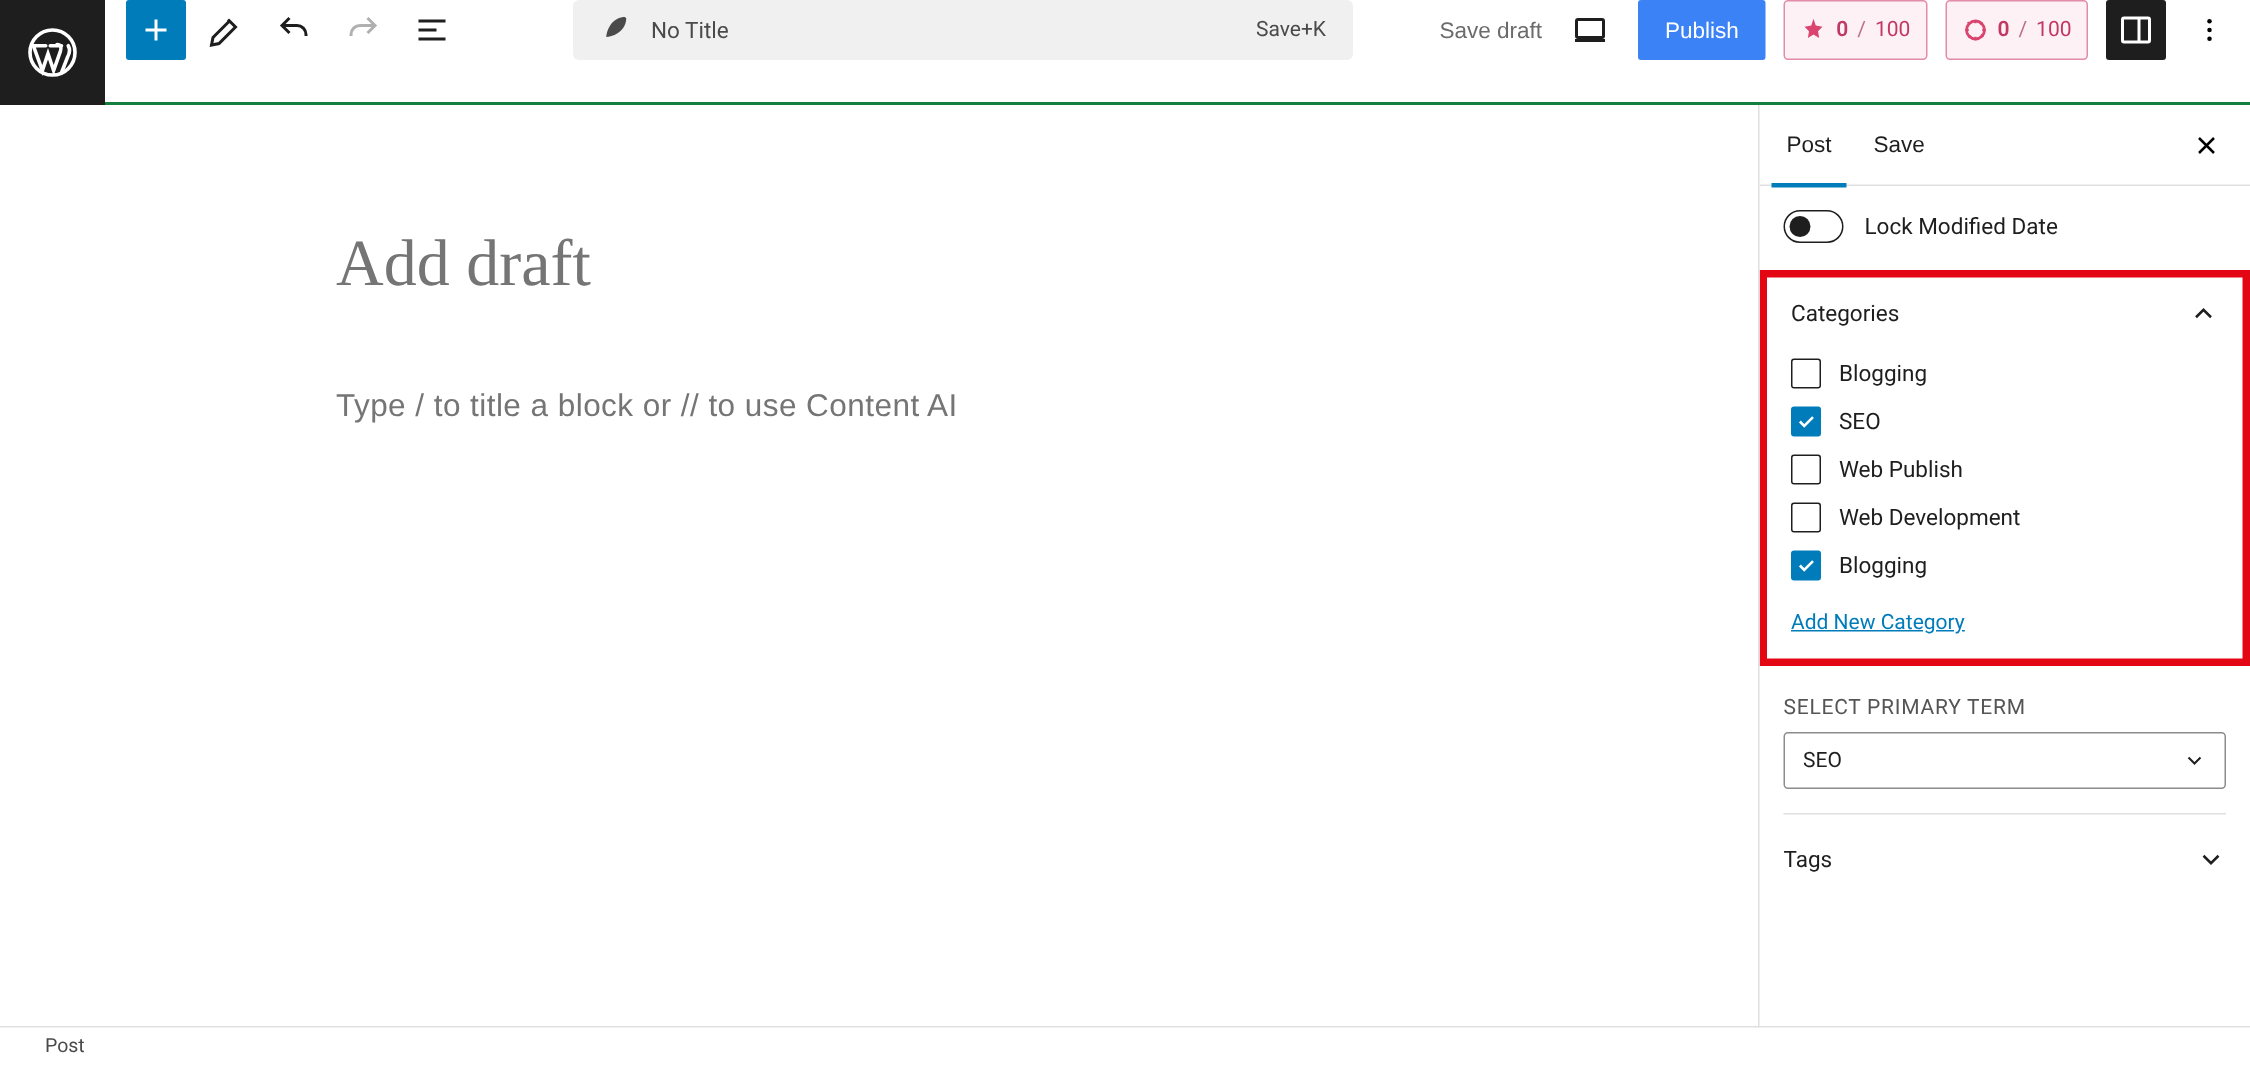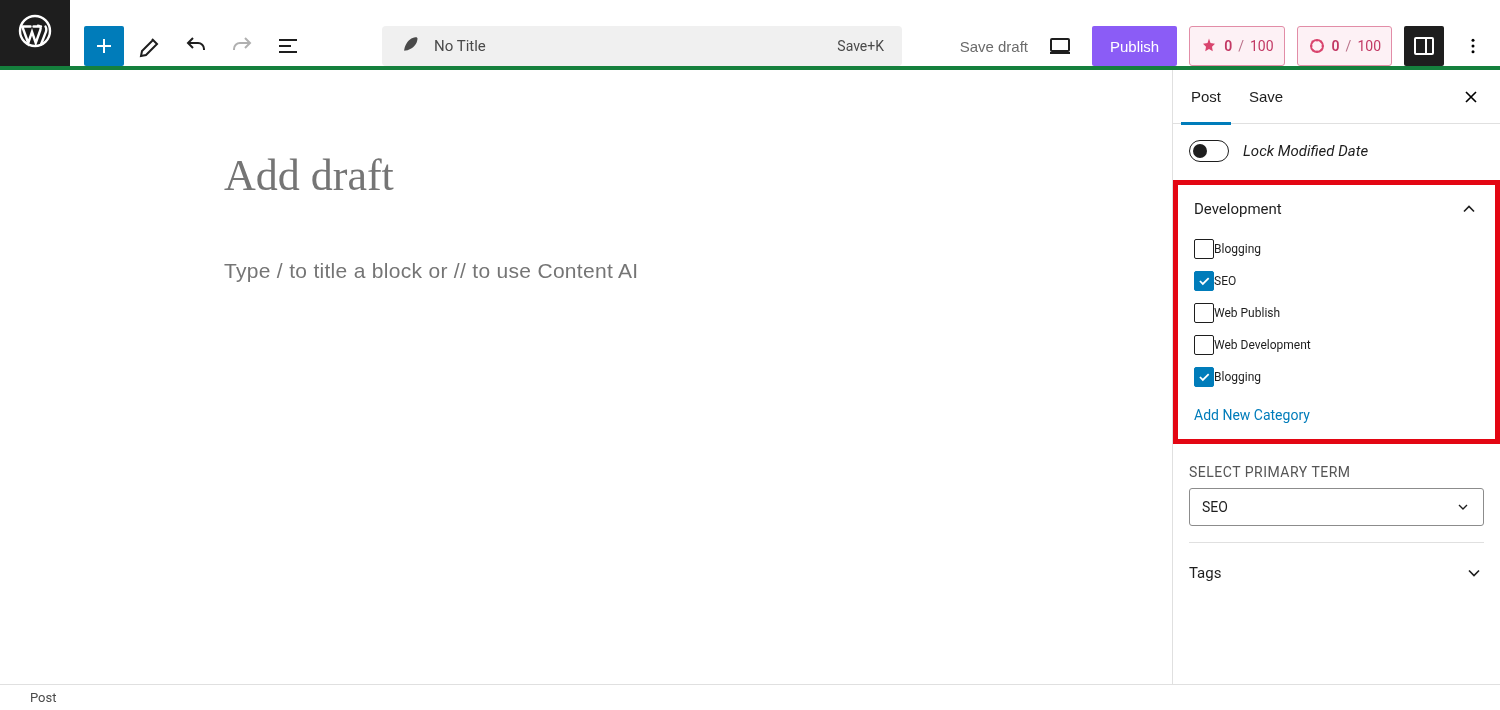--- a/index.html
+++ b/index.html
@@ -1,69 +1,69 @@
 <!DOCTYPE html>
 <html><head>
 <meta charset="utf-8">
 <style>
 * { box-sizing: border-box; margin: 0; padding: 0; }
 body { font-family: -apple-system, BlinkMacSystemFont, "Segoe UI", Roboto, sans-serif; font-size: 14px; color: #1e1e1e; background: #fff; width: 1500px; height: 710px; overflow: hidden; position: relative; }
 
 
-.topbar { display: flex; align-items: flex-end; height: 70px; border-bottom: 4px solid #15803d; }
+.topbar { display: flex; align-items: flex-start; height: 70px; border-bottom: 2px solid #15803d; }
 .wp-logo { width: 70px; height: 70px; background: #1e1e1e; display: flex; align-items: center; justify-content: center; color: #fff; }
 .wp-logo svg { width: 36px; height: 36px; }
 .toolbar-group { display: flex; align-items: center; gap: 6px; padding: 0 14px; }
 .icon-btn { width: 40px; height: 40px; border: none; background: transparent; display: flex; align-items: center; justify-content: center; cursor: pointer; border-radius: 2px; color: #1e1e1e; }
 .icon-btn.blue { background: #007cba; color: #fff; }
 .icon-btn.dark { background: #1e1e1e; color: #fff; }
 .icon-btn svg { width: 24px; height: 24px; }
 
 .command-bar { flex: 0 0 520px; margin-left: 60px; height: 40px; background: #f0f0f0; border-radius: 4px; display: flex; align-items: center; padding: 0 18px; color: #4a4a4a; font-size: 15px; }
 .command-bar .feather { margin-right: 14px; }
 .command-bar .title { flex: 1; }
 .command-bar .shortcut { color: #4a4a4a; font-size: 14px; }
 
 .topbar-right { margin-left: auto; display: flex; align-items: center; gap: 12px; padding-right: 10px; }
 .save-draft { color: #6b6b6b; font-size: 15px; background: none; border: none; cursor: pointer; }
-.publish-btn { background: #8b5cf6; color: #fff; border: none; padding: 0 18px; height: 40px; font-size: 15px; border-radius: 2px; cursor: pointer; }
+.publish-btn { background: #3b82f6; color: #fff; border: none; padding: 0 18px; height: 40px; font-size: 15px; border-radius: 2px; cursor: pointer; }
 .score-badge { border: 1px solid #e28da7; background: #fdf1f5; border-radius: 3px; height: 40px; display: flex; align-items: center; padding: 0 10px; gap: 6px; color: #c23864; font-size: 14px; cursor: pointer; }
 .score-badge .num { font-weight: 600; color: #c23864; }
 .score-badge .slash { color: #b97088; }
 .dots-btn { width: 34px; height: 40px; background: none; border: none; cursor: pointer; display: flex; align-items: center; justify-content: center; }
 
 
 .main { display: flex; height: calc(710px - 70px - 26px); }
 .editor { flex: 1; padding: 80px 0 0 224px; background: #fff; }
 .title-ph { font-family: Georgia, "Times New Roman", serif; font-size: 44px; color: #757575; font-weight: 400; }
 .content-ph { margin-top: 58px; font-family: -apple-system, sans-serif; font-size: 21px; color: #757575; letter-spacing: 0.3px; }
 
 
 .sidebar { width: 328px; border-left: 1px solid #e0e0e0; display: flex; flex-direction: column; overflow: hidden; position: relative; }
 .tabs { display: flex; align-items: center; height: 54px; border-bottom: 1px solid #e0e0e0; padding: 0 4px; }
 .tab { padding: 0 14px; height: 54px; display: flex; align-items: center; font-size: 15px; color: #1e1e1e; cursor: pointer; border: none; background: none; position: relative; }
 .tab.active { font-weight: 500; }
 .tab.active::after { content: ""; position: absolute; bottom: -1px; left: 4px; right: 4px; height: 3px; background: #007cba; }
 .tab-close { margin-left: auto; margin-right: 10px; width: 30px; height: 30px; background: none; border: none; cursor: pointer; display: flex; align-items: center; justify-content: center; }
 
 .sidebar-body { overflow-y: auto; flex: 1; position: relative; }
-.panel-row { display: flex; align-items: center; padding: 16px; gap: 14px; font-size: 15px; font-style: italic; }
+.panel-row { display: flex; align-items: center; padding: 16px; gap: 14px; font-size: 15px; }
 .toggle { width: 40px; height: 22px; border: 1px solid #1e1e1e; border-radius: 11px; position: relative; background: #fff; cursor: pointer; }
 .toggle .knob { width: 14px; height: 14px; background: #1e1e1e; border-radius: 50%; position: absolute; top: 3px; left: 3px; }
 
 .highlight-box { border: 5px solid #e30613; margin: 2px 0; }
 .panel-header { display: flex; align-items: center; justify-content: space-between; padding: 14px 16px; font-size: 15px; cursor: pointer; }
 .panel-header svg { width: 20px; height: 20px; }
 
 .cat-list { padding: 0 16px 10px; }
-.cat-item { display: flex; align-items: center; padding: 6px 0; font-size: 12px; }
+.cat-item { display: flex; align-items: center; gap: 12px; padding: 6px 0; font-size: 15px; }
 .checkbox { width: 20px; height: 20px; border: 1.5px solid #1e1e1e; border-radius: 2px; display: flex; align-items: center; justify-content: center; cursor: pointer; }
 .checkbox.checked { background: #007cba; border-color: #007cba; }
 .checkbox.checked svg { width: 14px; height: 14px; color: #fff; }
-.add-cat { display: block; padding: 4px 16px 16px; color: #007cba; font-size: 14px; cursor: pointer; }
+.add-cat { display: block; padding: 4px 16px 16px; color: #007cba; text-decoration: underline; font-size: 14px; cursor: pointer; }
 
 .section-label { font-size: 14px; letter-spacing: 0.5px; color: #555; padding: 18px 16px 8px; }
 .select-box { margin: 0 16px 16px; border: 1px solid #8c8c8c; border-radius: 3px; height: 38px; display: flex; align-items: center; justify-content: space-between; padding: 0 12px; font-size: 14px; cursor: pointer; }
 .divider { height: 1px; background: #e0e0e0; margin: 16px 16px 0; }
 
 
 .bottombar { height: 26px; border-top: 1px solid #e0e0e0; display: flex; align-items: center; padding: 0 30px; font-size: 13px; color: #4a4a4a; }
 
 
 .sidebar-body::-webkit-scrollbar { width: 8px; }
@@ -179,21 +179,21 @@
     <div class="sidebar-body">
       <div class="panel-row">
         <div class="toggle">
             <div class="knob"></div>
           </div>
         <span>Lock Modified Date</span>
       </div>
 
       <div class="highlight-box">
         <div class="panel-header">
-          <span>Development</span>
+          <span>Categories</span>
           <svg viewBox="0 0 24 24" stroke="currentColor" stroke-width="2" fill="none">
               <path d="M6 15l6-6 6 6"></path>
             </svg>
         </div>
         <div class="cat-list" id="cat-list">
             <div class="cat-item">
               <div class="checkbox"></div>
               <span>Blogging</span>
             </div>
             <div class="cat-item">

